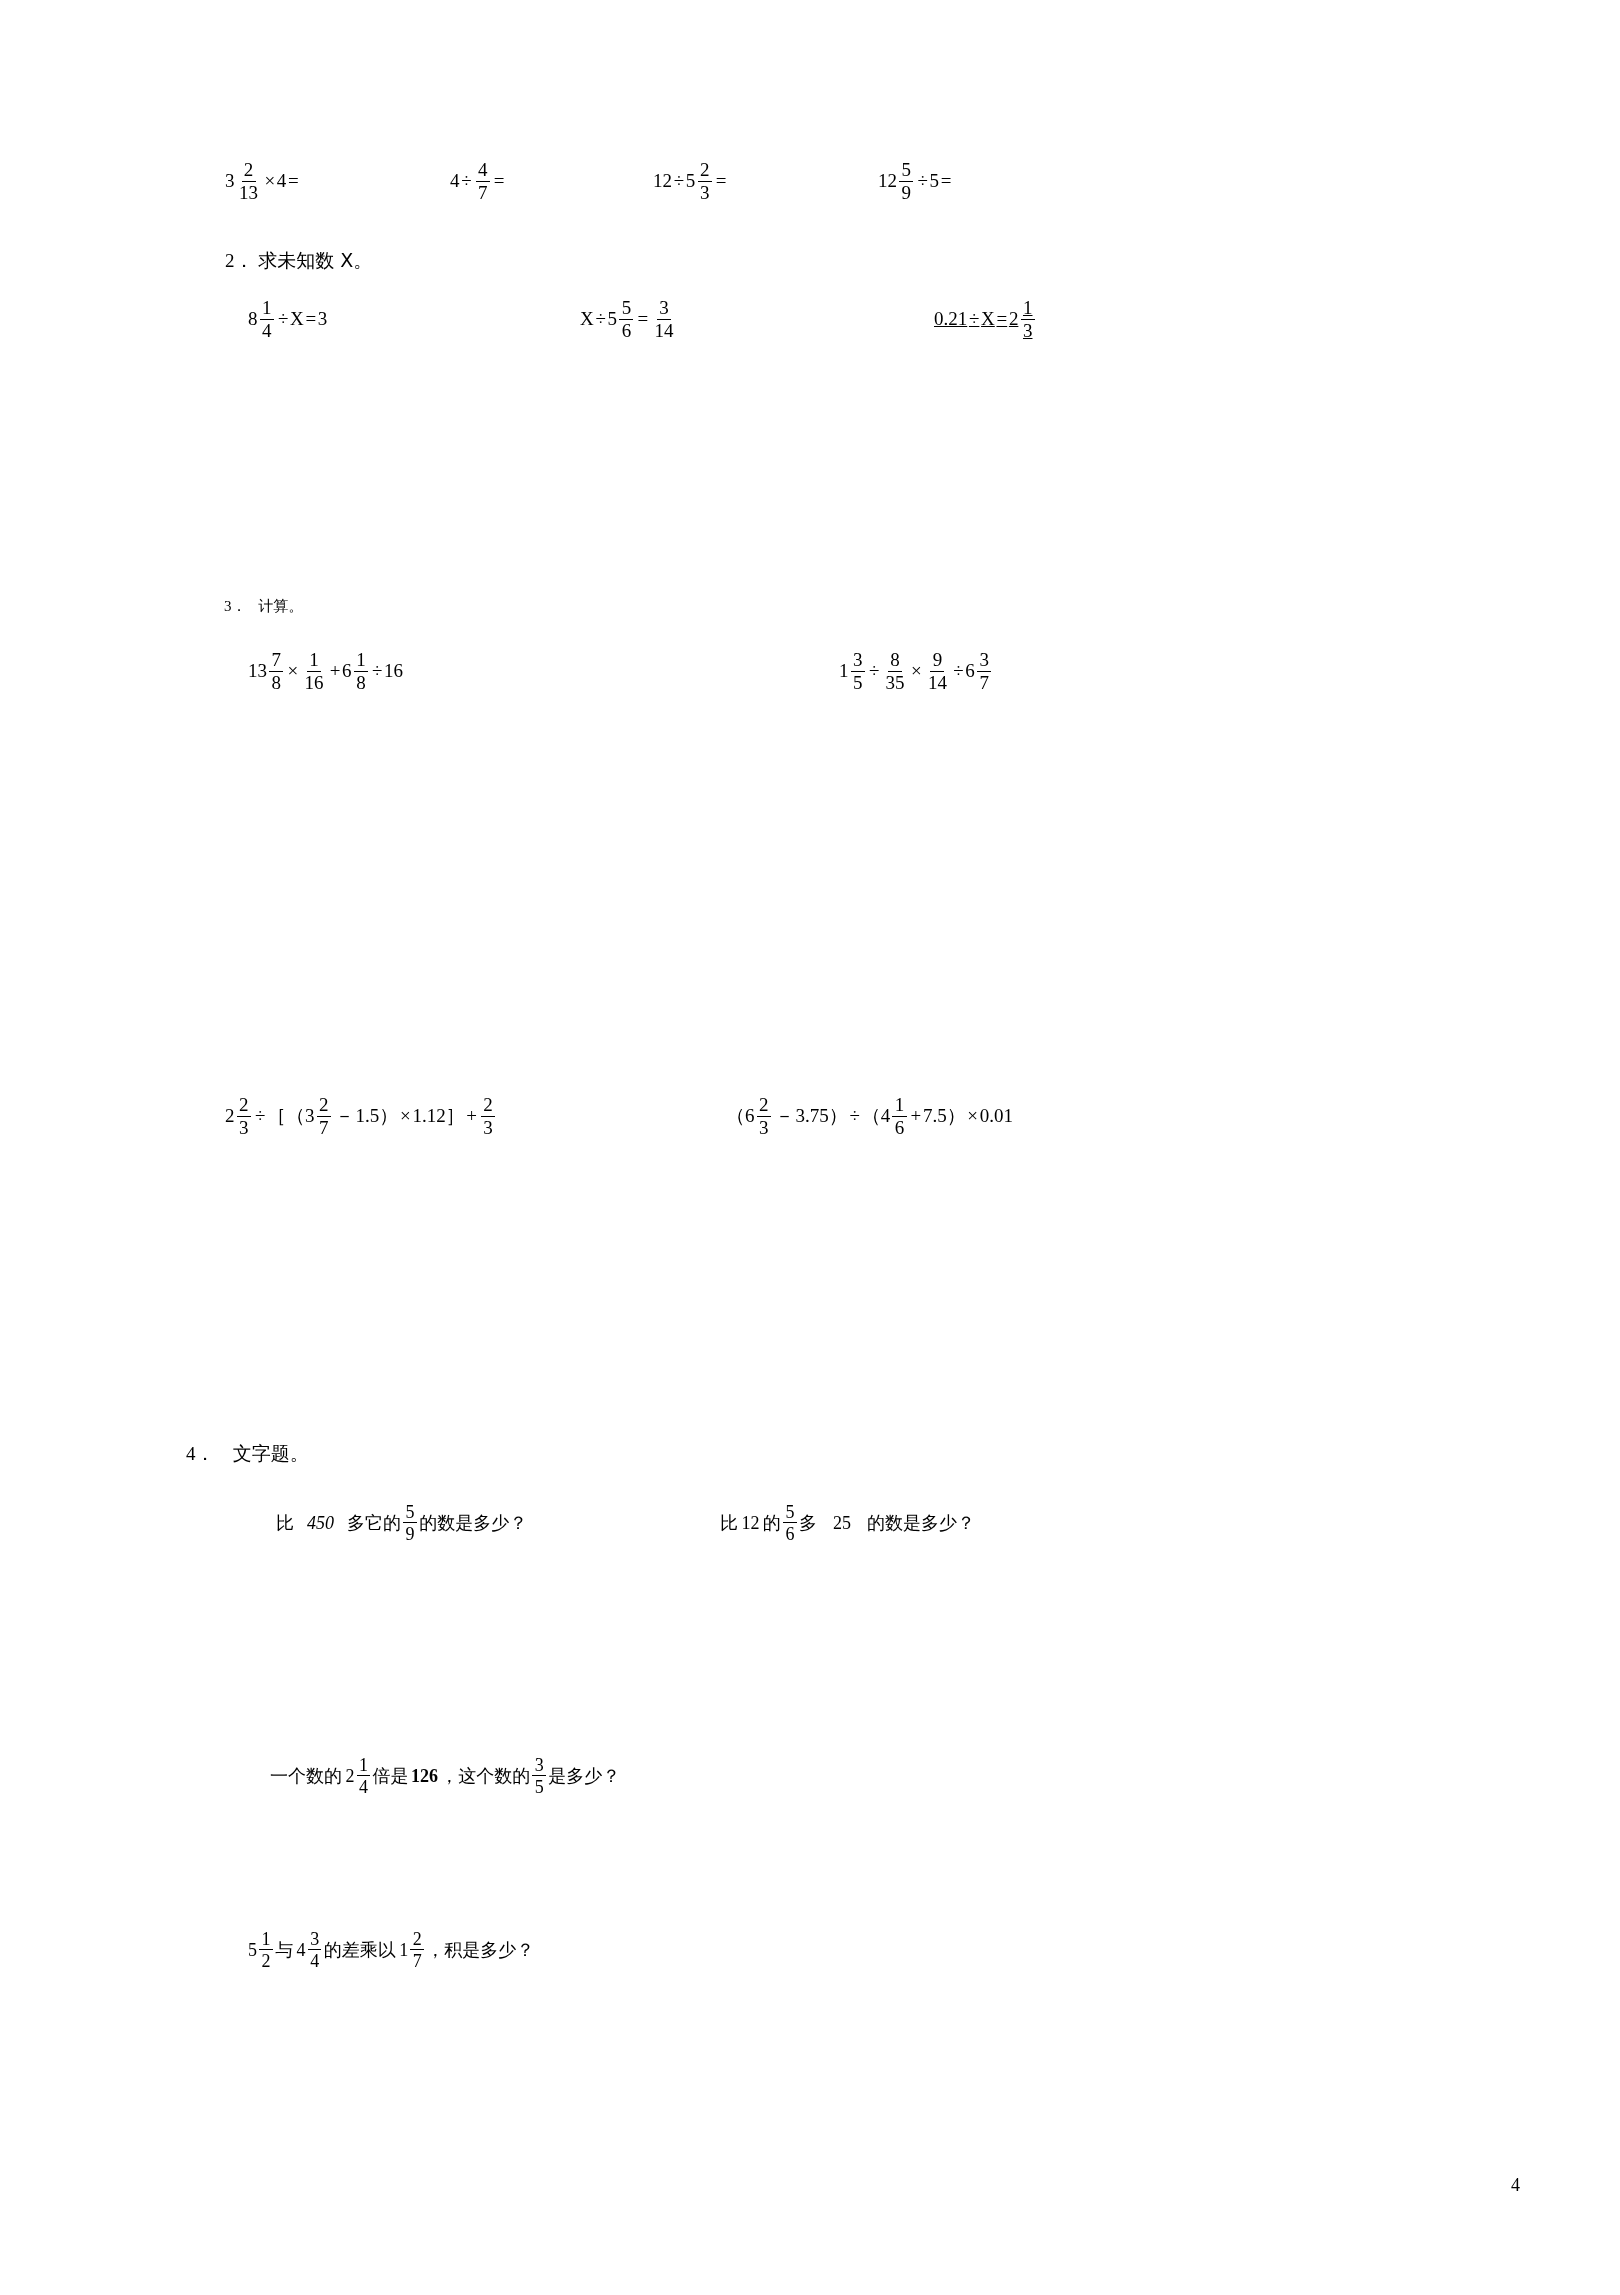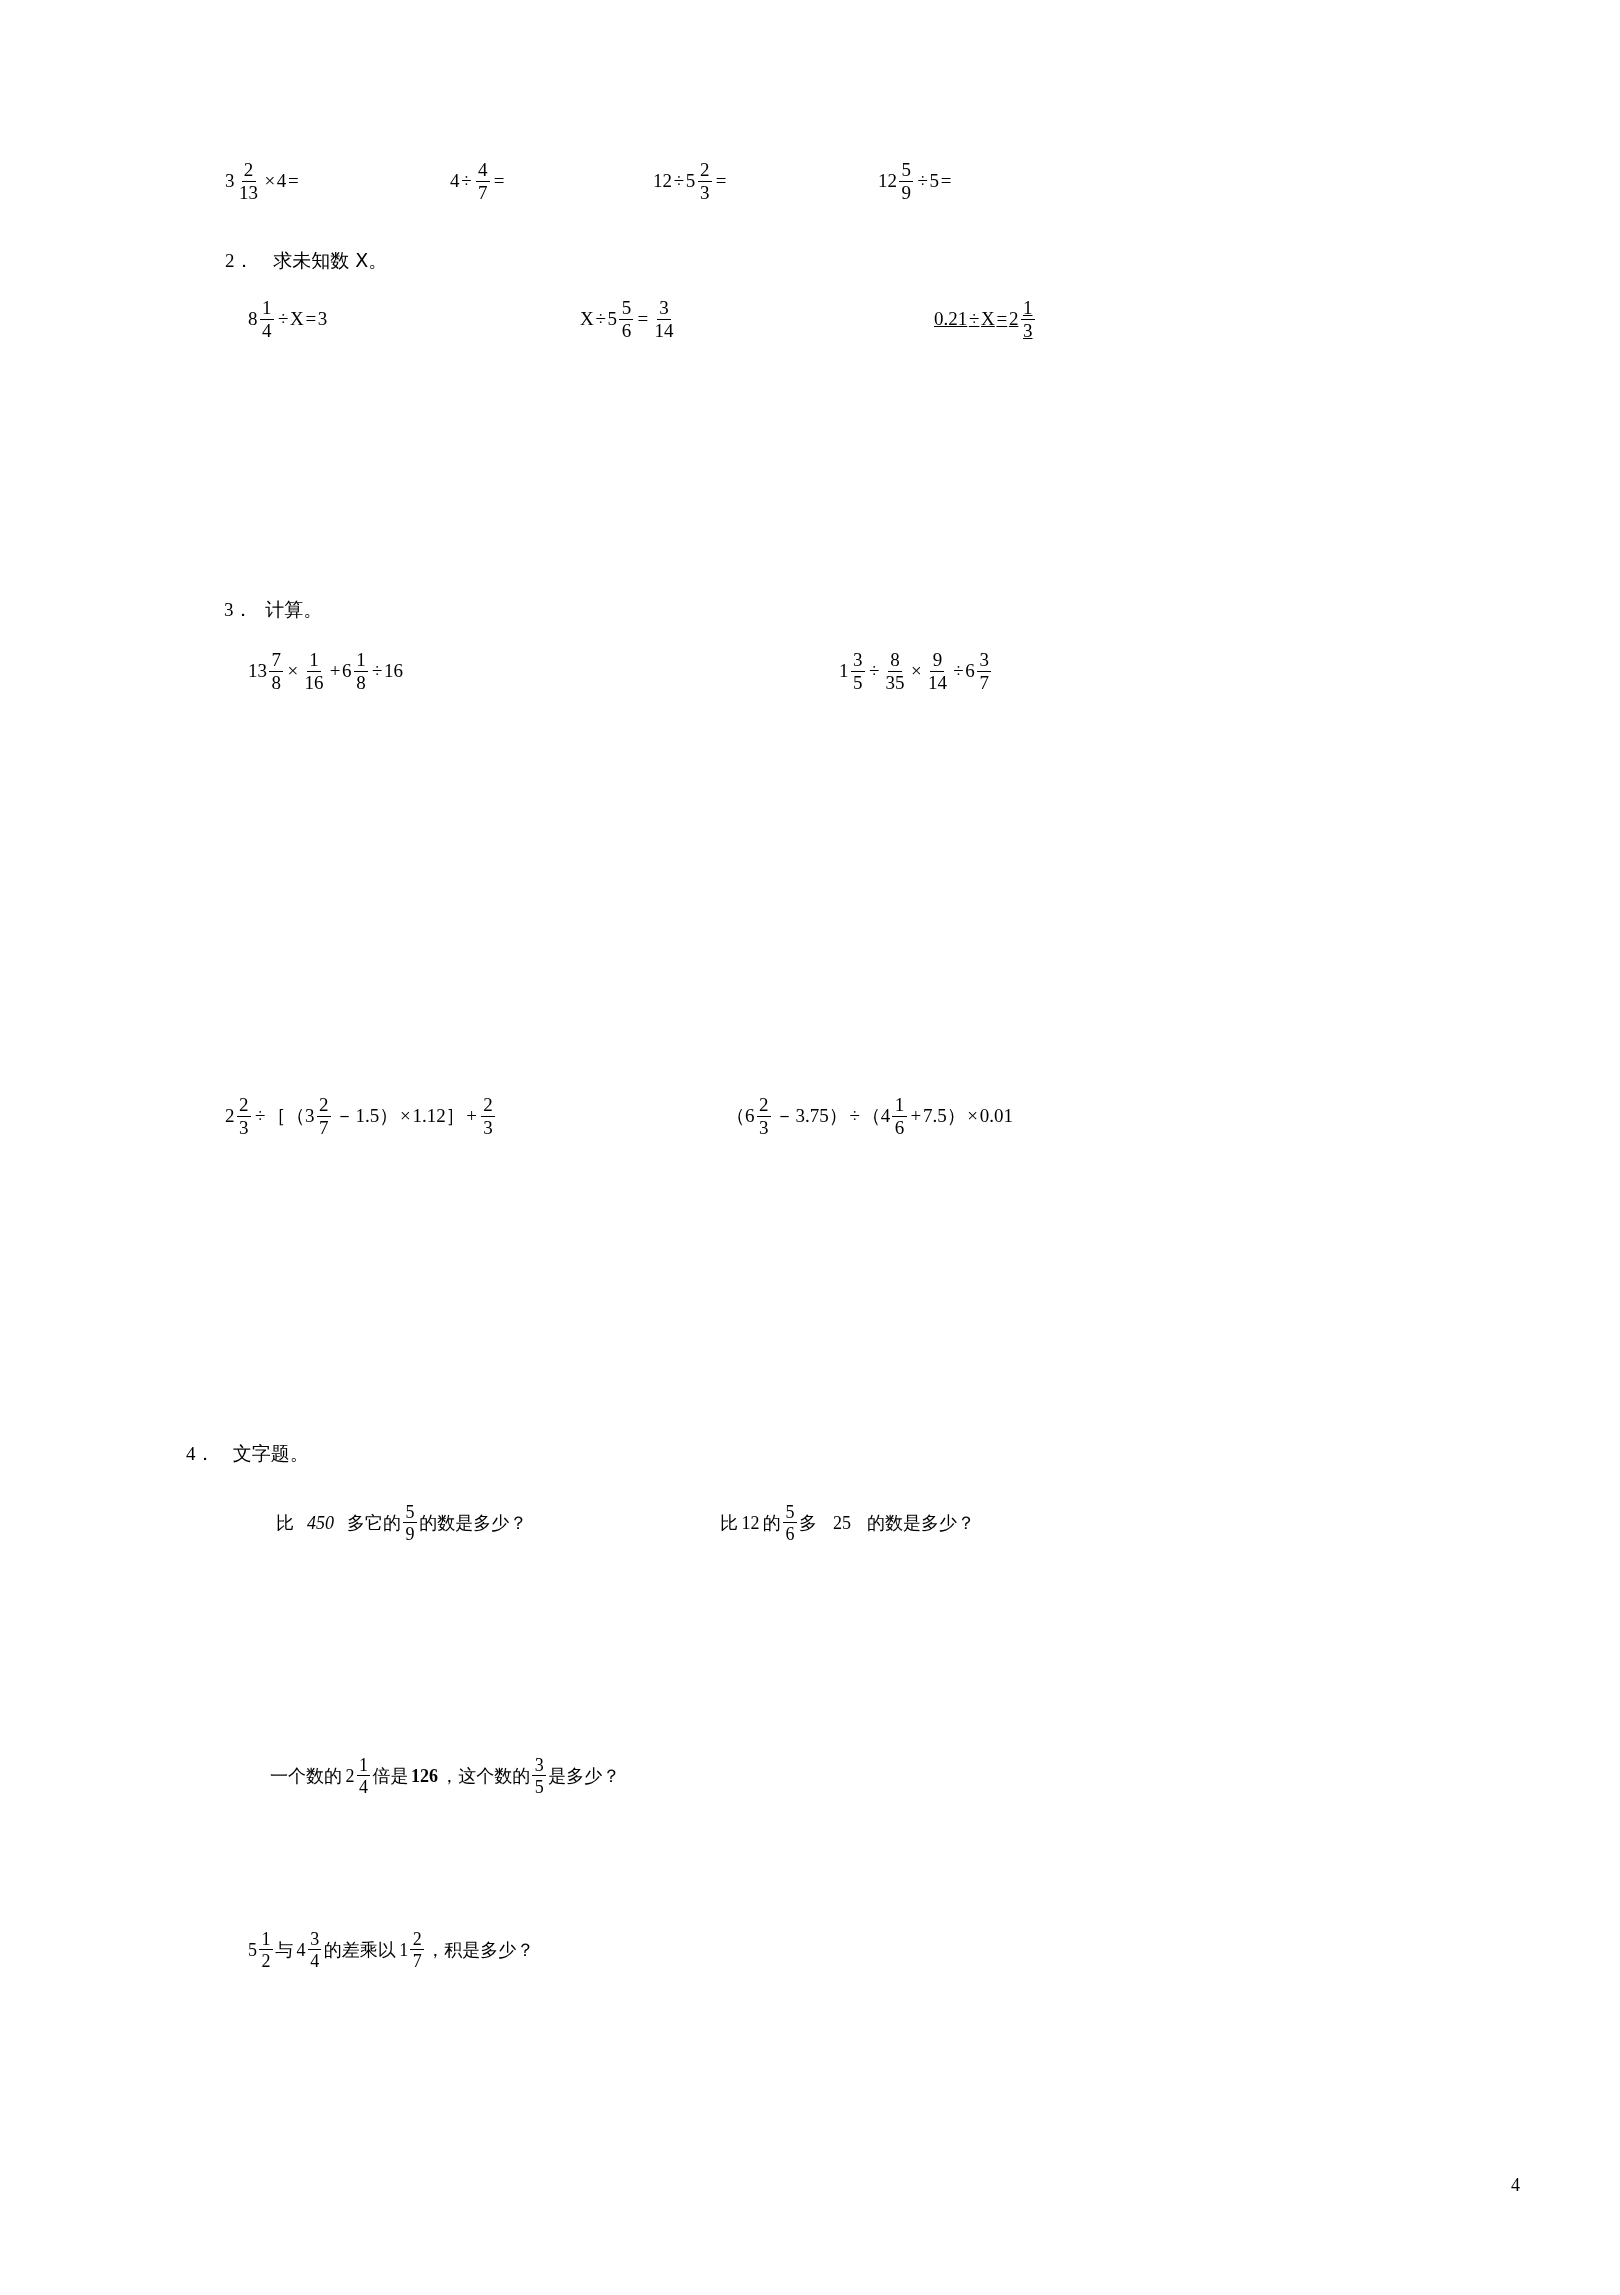--- a/index.html
+++ b/index.html
@@ -123,21 +123,21 @@
         <span class="bot">9</span>
       </span>
       <span class="op">÷</span>
       <span class="num">5</span>
       <span class="op">=</span>
     </span>
   </div>
 
   <div class="label" style="left:225px; top:248px; font-size:19px;">
     <span>2．</span>
-    <span class="cjk" style="margin-left:15px;">求未知数 X。</span>
+    <span class="cjk" style="margin-left:0;">求未知数 X。</span>
   </div>
 
   <div class="row" style="left:248px; top:298px; font-size:19px;">
     <span class="expr">
       <span class="num">8</span>
       <span class="frac">
         <span class="top">1</span>
         <span class="bot">4</span>
       </span>
       <span class="op">÷</span>
@@ -171,21 +171,21 @@
       <span class="num">X</span>
       <span class="op">=</span>
       <span class="num">2</span>
       <span class="frac">
         <span class="top">1</span>
         <span class="bot">3</span>
       </span>
     </span>
   </div>
 
-  <div class="label" style="left:224px; top:597px; font-size:19px;">
+  <div class="label" style="left:224px; top:597px; font-size:15px;">
     <span>3．</span>
     <span class="cjk" style="margin-left:7.9px;">计算。</span>
   </div>
 
   <div class="row" style="left:248px; top:650px; font-size:19px;">
     <span class="expr">
       <span class="num">13</span>
       <span class="frac">
         <span class="top">7</span>
         <span class="bot">8</span>

